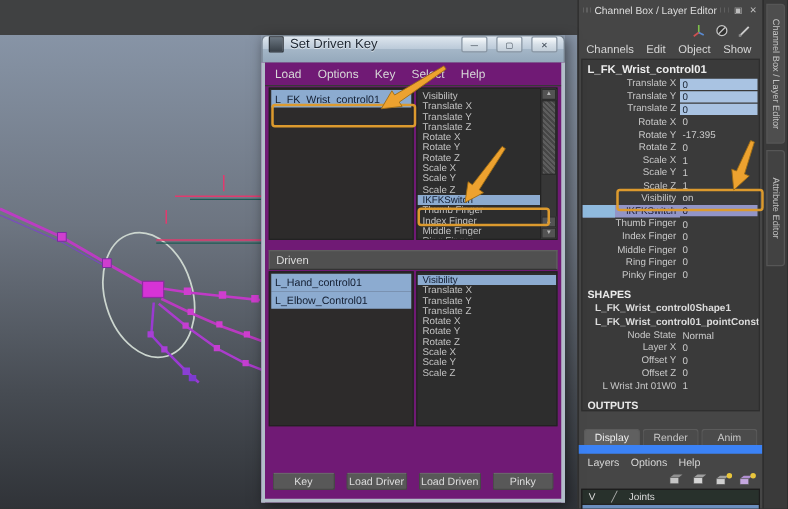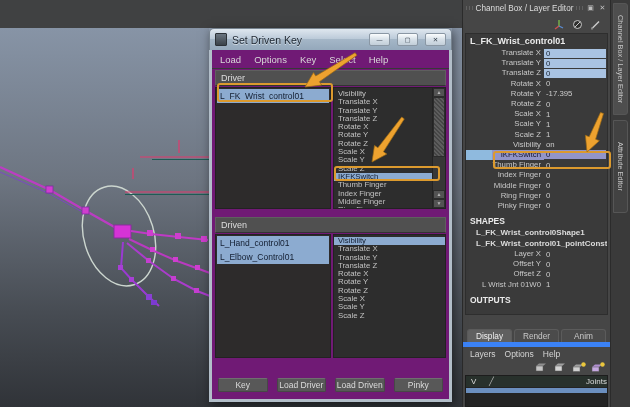--- a/index.html
+++ b/index.html
@@ -9,21 +9,21 @@
   .viewport{position:absolute;left:0;top:0;width:462px;height:407px;}
   .vp-topbar{position:absolute;left:0;top:0;right:0;height:28px;background:#404142;border-bottom:1px solid #2c2c2c;}
   .vp-canvas{position:absolute;left:0;top:28px;right:0;bottom:0;
              background:linear-gradient(180deg,#8794a6 0%,#6d7581 40%,#474c53 75%,#303338 100%);}
   .vp-svg{position:absolute;left:0;top:0;width:462px;height:407px;}
   
   .sdk{position:absolute;left:209px;top:28px;width:243px;height:374px;z-index:10;
        box-shadow:2px 3px 10px rgba(0,0,0,.5);display:flex;flex-direction:column;}
   .sdk-title{height:22px;flex:0 0 22px;background:linear-gradient(#dfe7ef,#bac9d8 49%,#a4b6c7 50%,#94a8bb);
              border:1px solid #76828e;border-bottom:none;border-radius:5px 5px 0 0;
-             display:flex;align-items:center;padding:0 5px;gap:5px;box-sizing:border-box;}
+             display:flex;align-items:flex-start;padding:0 5px;gap:5px;box-sizing:border-box;}
   .app-ico{width:10px;height:11px;background:linear-gradient(#6a7580,#3a424a);border:1px solid #2c3238;border-radius:1px;}
   .sdk-title-text{flex:1;font-size:10.5px;color:#1d2631;text-shadow:0 1px 0 rgba(255,255,255,.55);}
   .winbtn{width:21px;height:13px;border-radius:2px;background:linear-gradient(#fbfdfe,#d7e0e8 50%,#c2ced9);
           border:1px solid #8a97a4;font-size:6.5px;color:#343f4b;display:flex;align-items:center;justify-content:center;
           padding:0;margin-left:2px;font-family:"DejaVu Sans",sans-serif;}
   .sdk-body{flex:1;background:#701a75;border:3px solid #b2bec9;border-top:none;box-sizing:border-box;
             display:flex;flex-direction:column;overflow:hidden;}
   .sdk-menubar{height:18px;flex:0 0 18px;display:flex;align-items:center;gap:13px;padding:0 8px;
                font-size:9.5px;color:#d8d8d8;border-bottom:1px solid #383838;}
   .menu-item{cursor:default;}
@@ -72,27 +72,27 @@
   .cb-swatch{display:none;position:absolute;left:0;top:0;width:26px;height:10px;background:#8fbade;}
   .cb-row.selected .cb-swatch{display:block;}
   .cb-section{font-size:8.5px;font-weight:bold;color:#eaeaea;padding:5px 0 1px 4px;}
   .cb-node{font-size:8px;font-weight:bold;color:#dcdcdc;padding:1px 0 1px 10px;white-space:nowrap;overflow:hidden;}
   .layer-editor{flex:1;display:flex;flex-direction:column;margin-top:14px;}
   .tabs{height:13px;flex:0 0 13px;display:flex;gap:2px;padding:0 4px;}
   .tab{flex:1;background:#4b4b4b;border:1px solid #5b5b5b;border-bottom:none;border-radius:3px 3px 0 0;
        font-size:8.3px;color:#c8c8c8;text-align:center;line-height:12px;}
   .tab.active{background:#606060;color:#efefef;}
   .le-menus{height:13px;flex:0 0 13px;display:flex;align-items:center;gap:9px;padding:0 7px;
-            font-size:8.5px;color:#d5d5d5;border-top:5px solid #3b82f6;}
+            font-size:8.5px;color:#d5d5d5;border-top:7px solid #3b82f6;}
   .le-icons{height:14px;flex:0 0 14px;display:flex;justify-content:flex-end;align-items:center;gap:5px;padding-right:5px;}
   .layer-list{flex:1;background:#232323;margin:1px 2px 0;border:1px solid #1d1d1d;display:flex;flex-direction:column;}
   .layer-row{height:11px;flex:0 0 11px;background:#28312c;display:flex;align-items:center;font-size:8px;color:#ddd;}
   .l-vis{width:18px;padding-left:5px;}
   .l-diag{width:14px;color:#b5b5b5;font-size:8px;}
-  .l-name{flex:1;text-align:right;}
+  .l-name{flex:1;}
   .layer-row-sel{height:5px;flex:0 0 5px;background:#6b8fbf;margin-top:1px;}
   
   .side-tabs{position:absolute;left:610px;top:0;width:20px;height:407px;background:#3a3a3a;
              border-left:1px solid #2b2b2b;z-index:6;box-sizing:border-box;}
   .vtab{position:absolute;left:2px;width:15px;writing-mode:vertical-rl;font-size:7.4px;color:#c5c5c5;
         display:flex;align-items:center;justify-content:center;border:1px solid #565656;border-radius:0 3px 3px 0;
         box-sizing:border-box;white-space:nowrap;overflow:hidden;}
   .vtab-cb{top:3px;height:112px;background:#4e4e4e;}
   .vtab-ae{top:120px;height:93px;background:#424242;}
   
@@ -156,23 +156,20 @@
     </header>
     <div class="sdk-body">
       <nav class="sdk-menubar">
 
       <span class="menu-item">Load</span>
           <span class="menu-item">Options</span>
           <span class="menu-item">Key</span>
           <span class="menu-item">Select</span>
           <span class="menu-item">Help</span>
         </nav>
-      <div class="sec-hdr">
-        <span>Driver</span>
-      </div>
       <div class="panes driver-panes">
         <div class="obj-list">
 
         <div class="obj-item selected">L_FK_Wrist_control01</div>
           </div>
         <div class="attr-wrap">
           <div class="attr-list">
 
           <div class="attr-item">Visibility</div>
               <div class="attr-item">Translate X</div>
@@ -250,20 +247,27 @@
       </svg>
       <svg width="11" height="11">
         <circle cx="5.5" cy="5.5" r="4" fill="#30302f" stroke="#c8c8c8" stroke-width="1"></circle>
         <line x1="3" y1="8" x2="8" y2="3" stroke="#c8c8c8" stroke-width="1"></line>
       </svg>
       <svg width="11" height="11">
         <line x1="2" y1="9.5" x2="9" y2="2.5" stroke="#cccccc" stroke-width="1.5"></line>
         <rect x="1" y="8.5" width="2" height="2" fill="#8a8a8a"></rect>
       </svg>
     </div>
+    <nav class="cb-menus">
+
+    <span class="cb-menu">Channels</span>
+        <span class="cb-menu">Edit</span>
+        <span class="cb-menu">Object</span>
+        <span class="cb-menu">Show</span>
+      </nav>
     <div class="cb-list">
       <div class="cb-objname">L_FK_Wrist_control01</div>
       <div>
 
           <div class="cb-row">
 
             <span class="cb-label">Translate X</span>
             <span class="cb-val field">0</span>
           </div>
 
@@ -358,20 +362,24 @@
           </div>
         </div>
       <div class="cb-section">SHAPES</div>
       <div>
 
       <div class="cb-node">L_FK_Wrist_control0Shape1</div>
           <div class="cb-node">L_FK_Wrist_control01_pointConst...</div>
         </div>
       <div>
 
+          <div class="cb-row">
+            <span class="cb-label">Node State</span>
+            <span class="cb-val">Normal</span>
+          </div>
 
           <div class="cb-row">
             <span class="cb-label">Layer X</span>
             <span class="cb-val">0</span>
           </div>
 
           <div class="cb-row">
             <span class="cb-label">Offset Y</span>
             <span class="cb-val">0</span>
           </div>

